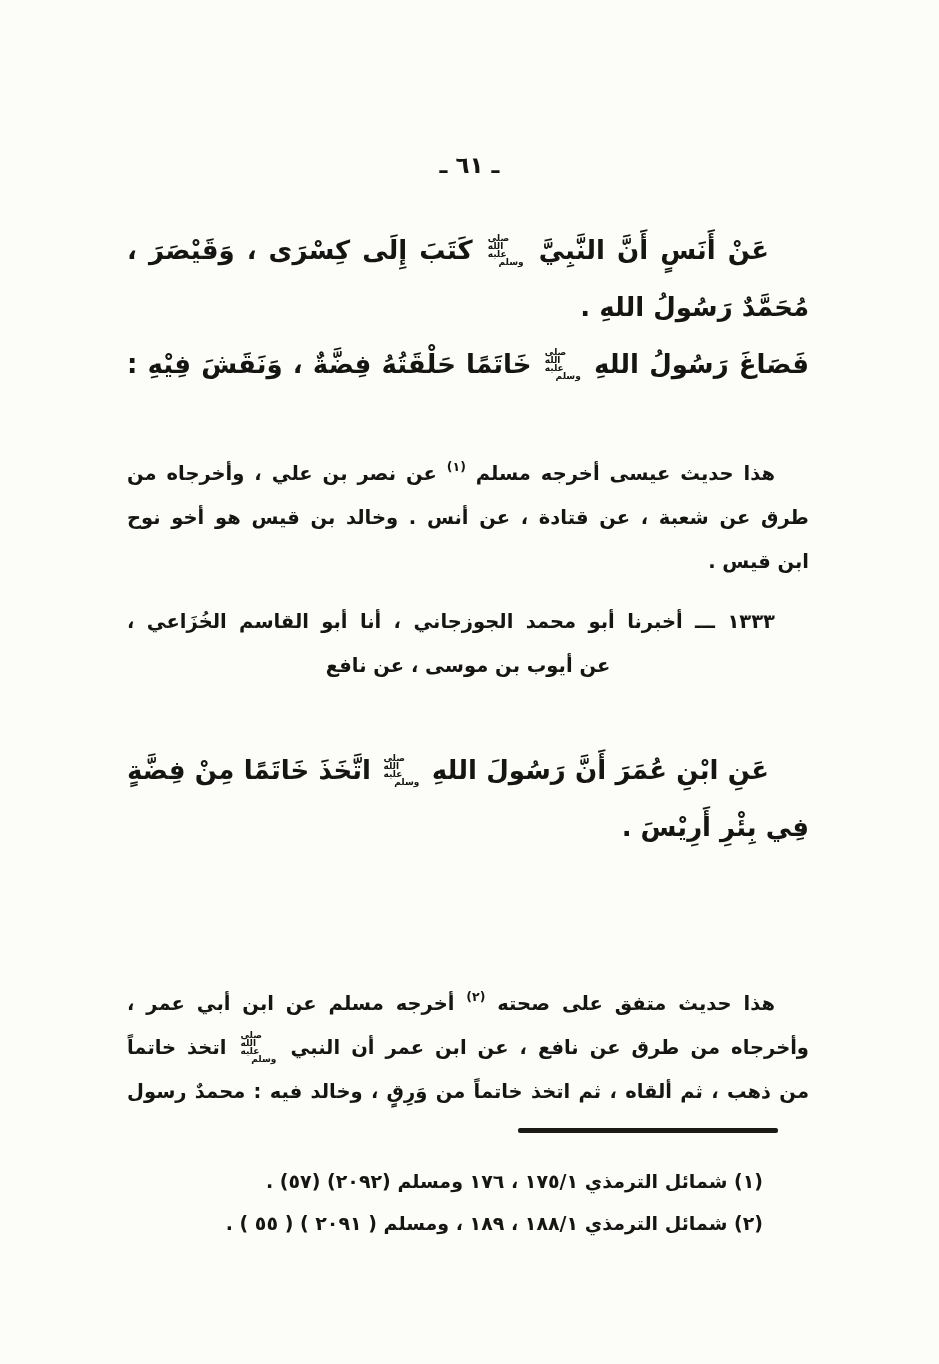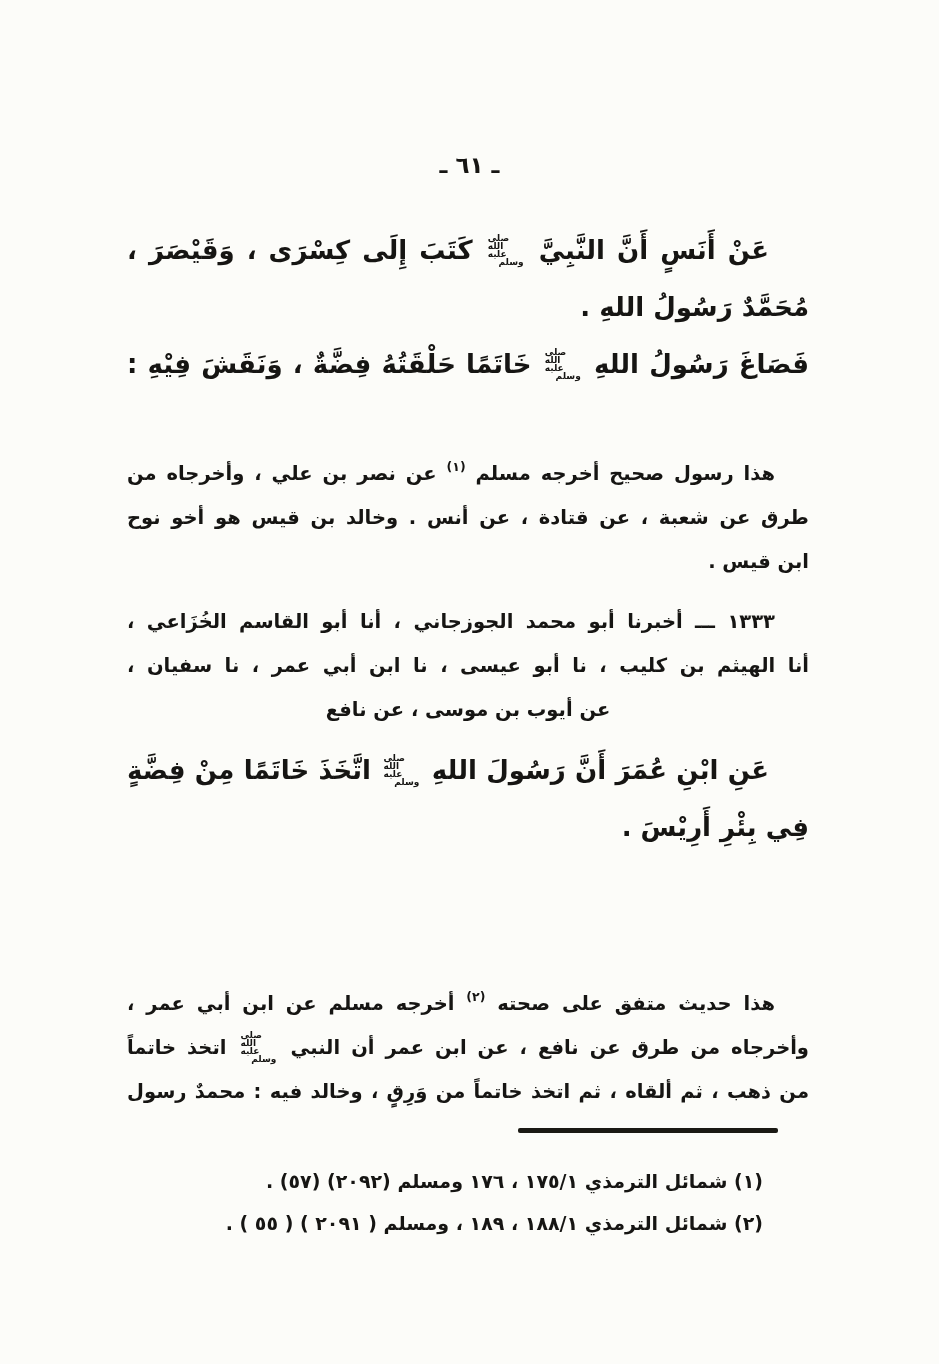--- a/index.html
+++ b/index.html
@@ -113,31 +113,30 @@
 <div class="page-number">ـ ٦١ ـ</div>
 
 <div class="block matn" style="top:222px">
   <div class="line j indent">عَنْ أَنَسٍ أَنَّ النَّبِيَّ <span class="saw">صلى الله عليه وسلم</span> كَتَبَ إِلَى كِسْرَى ، وَقَيْصَرَ ،</div>
   <div class="line start">مُحَمَّدٌ رَسُولُ اللهِ .</div>
   <div class="line j">فَصَاغَ رَسُولُ اللهِ <span class="saw">صلى الله عليه وسلم</span> خَاتَمًا حَلْقَتُهُ فِضَّةٌ ، وَنَقَشَ فِيْهِ :</div>
 </div>
 
 <div class="block comment" style="top:452px">
   <div class="line j indent-sm">
-    <span>هذا رسول صحيح أخرجه مسلم</span>
+    <span>هذا حديث عيسى أخرجه مسلم</span>
     <sup class="fn-ref">(١)</sup>
     <span>عن نصر بن علي ، وأخرجاه من</span>
   </div>
   <div class="line j">طرق عن شعبة ، عن قتادة ، عن أنس . وخالد بن قيس هو أخو نوح</div>
   <div class="line start">ابن قيس .</div>
 </div>
 
 <div class="block comment" style="top:600px">
   <div class="line j indent-sm">١٣٣٣ ـــ أخبرنا أبو محمد الجوزجاني ، أنا أبو القاسم الخُزَاعي ،</div>
-  <div class="line j">أنا الهيثم بن كليب ، نا أبو عيسى ، نا ابن أبي عمر ، نا سفيان ،</div>
   <div class="line center">عن أيوب بن موسى ، عن نافع</div>
 </div>
 
 <div class="block matn" style="top:742px">
   <div class="line j indent">عَنِ ابْنِ عُمَرَ أَنَّ رَسُولَ اللهِ <span class="saw">صلى الله عليه وسلم</span> اتَّخَذَ خَاتَمًا مِنْ فِضَّةٍ</div>
   <div class="line start">فِي بِئْرِ أَرِيْسَ .</div>
 </div>
 
 <div class="block comment" style="top:982px">
   <div class="line j indent-sm">

